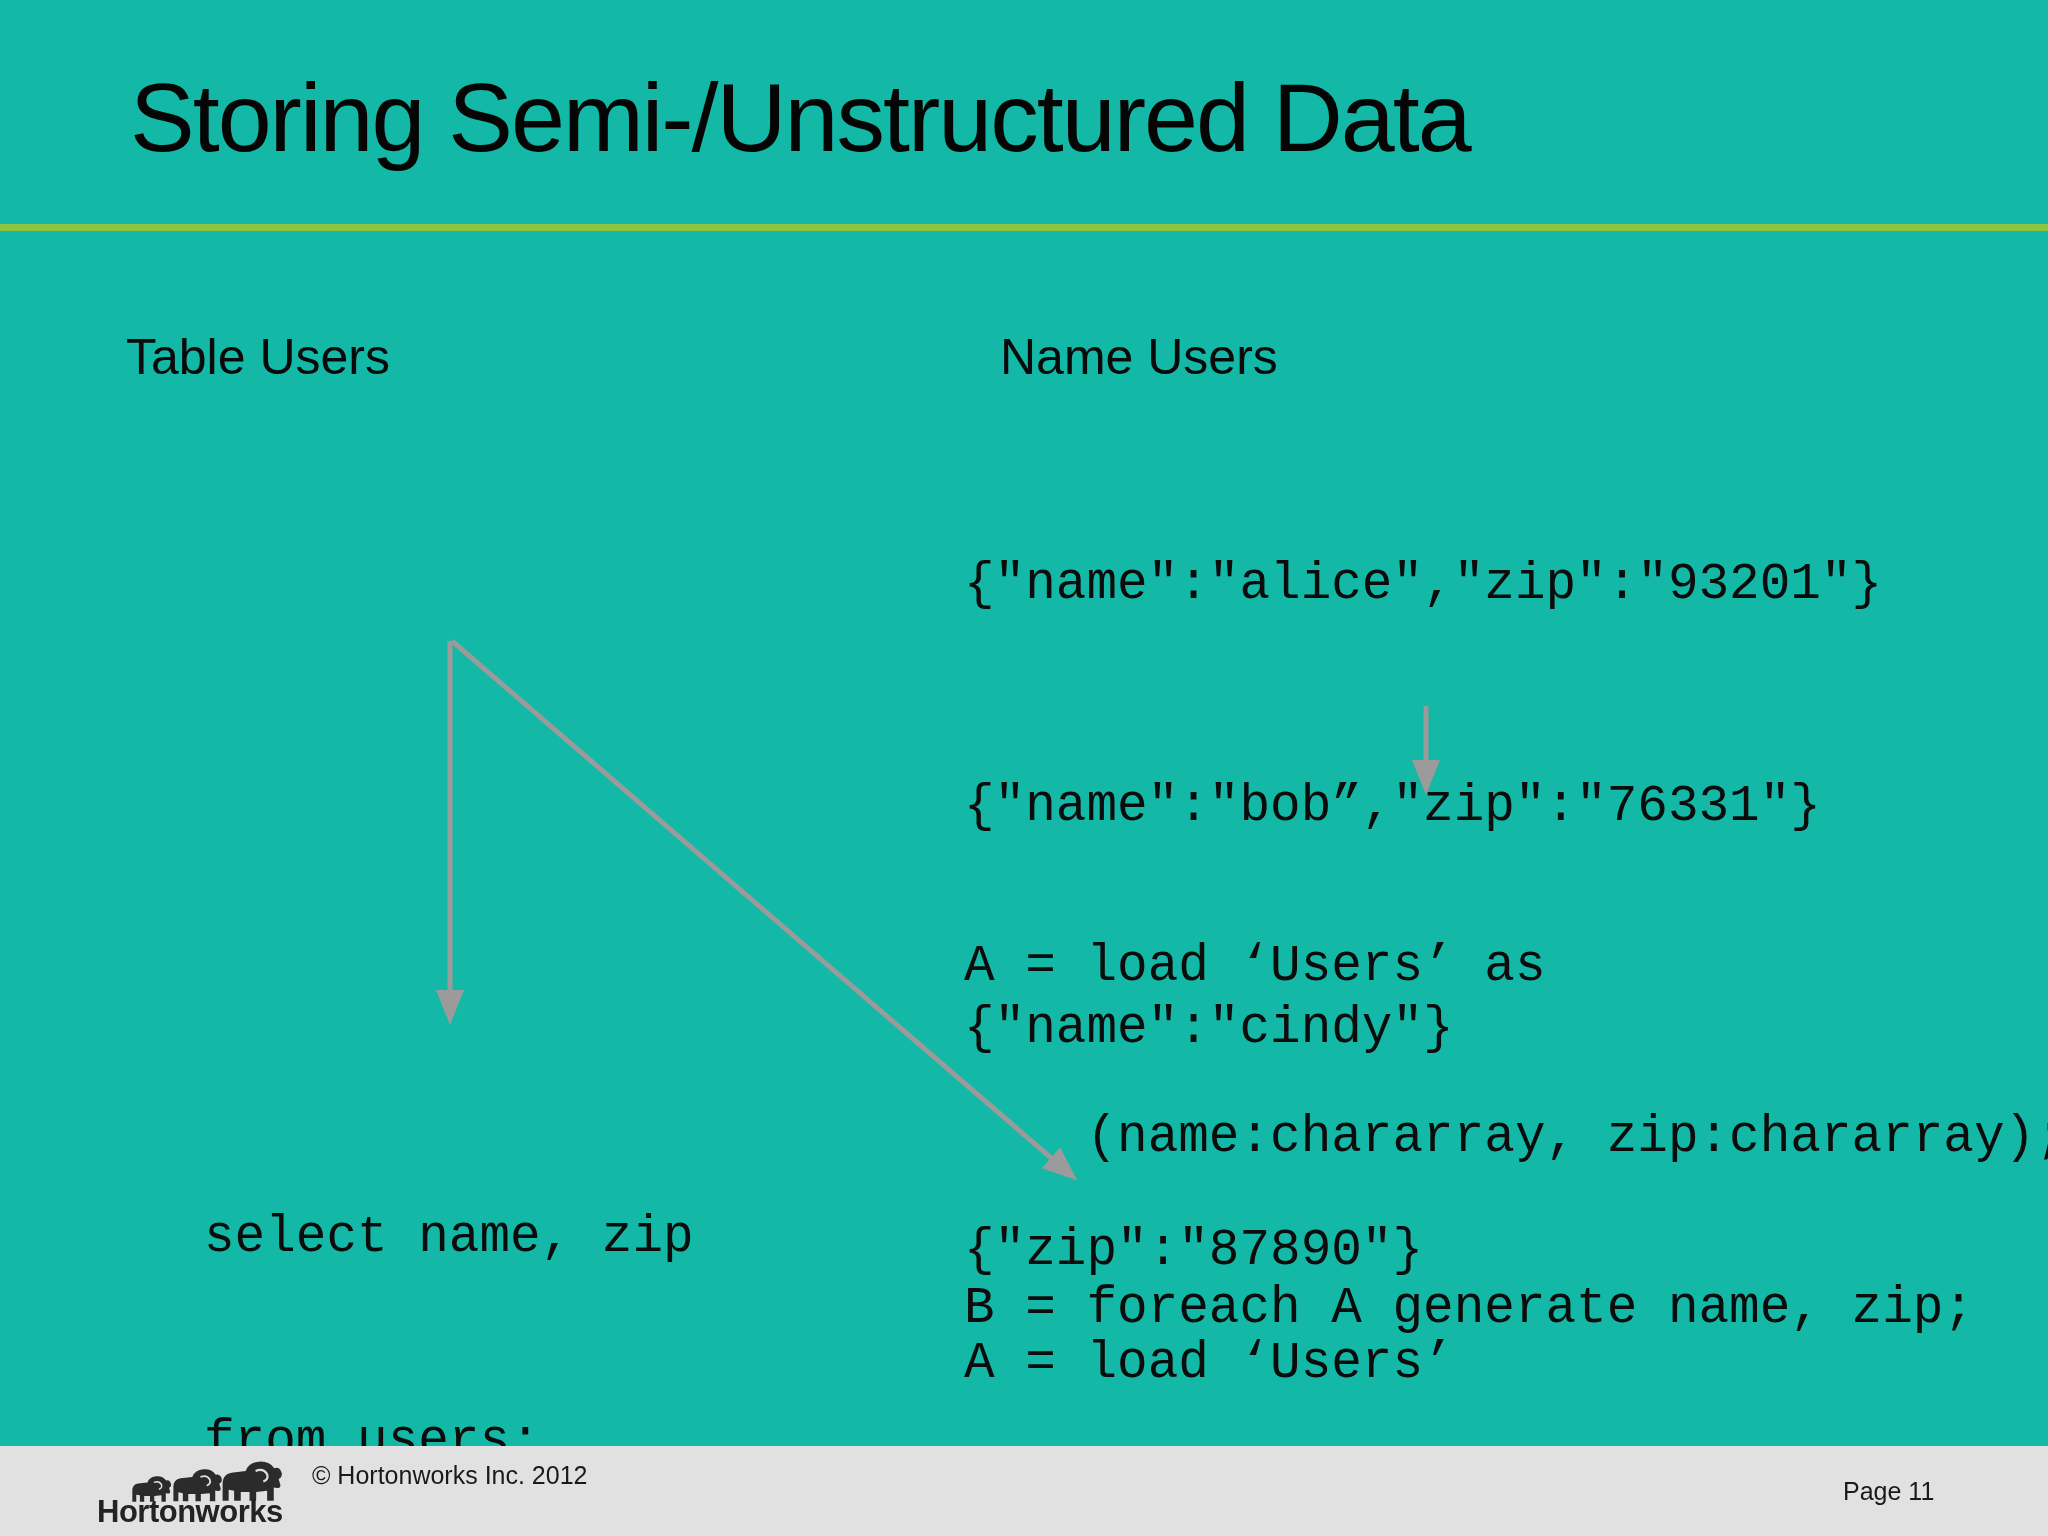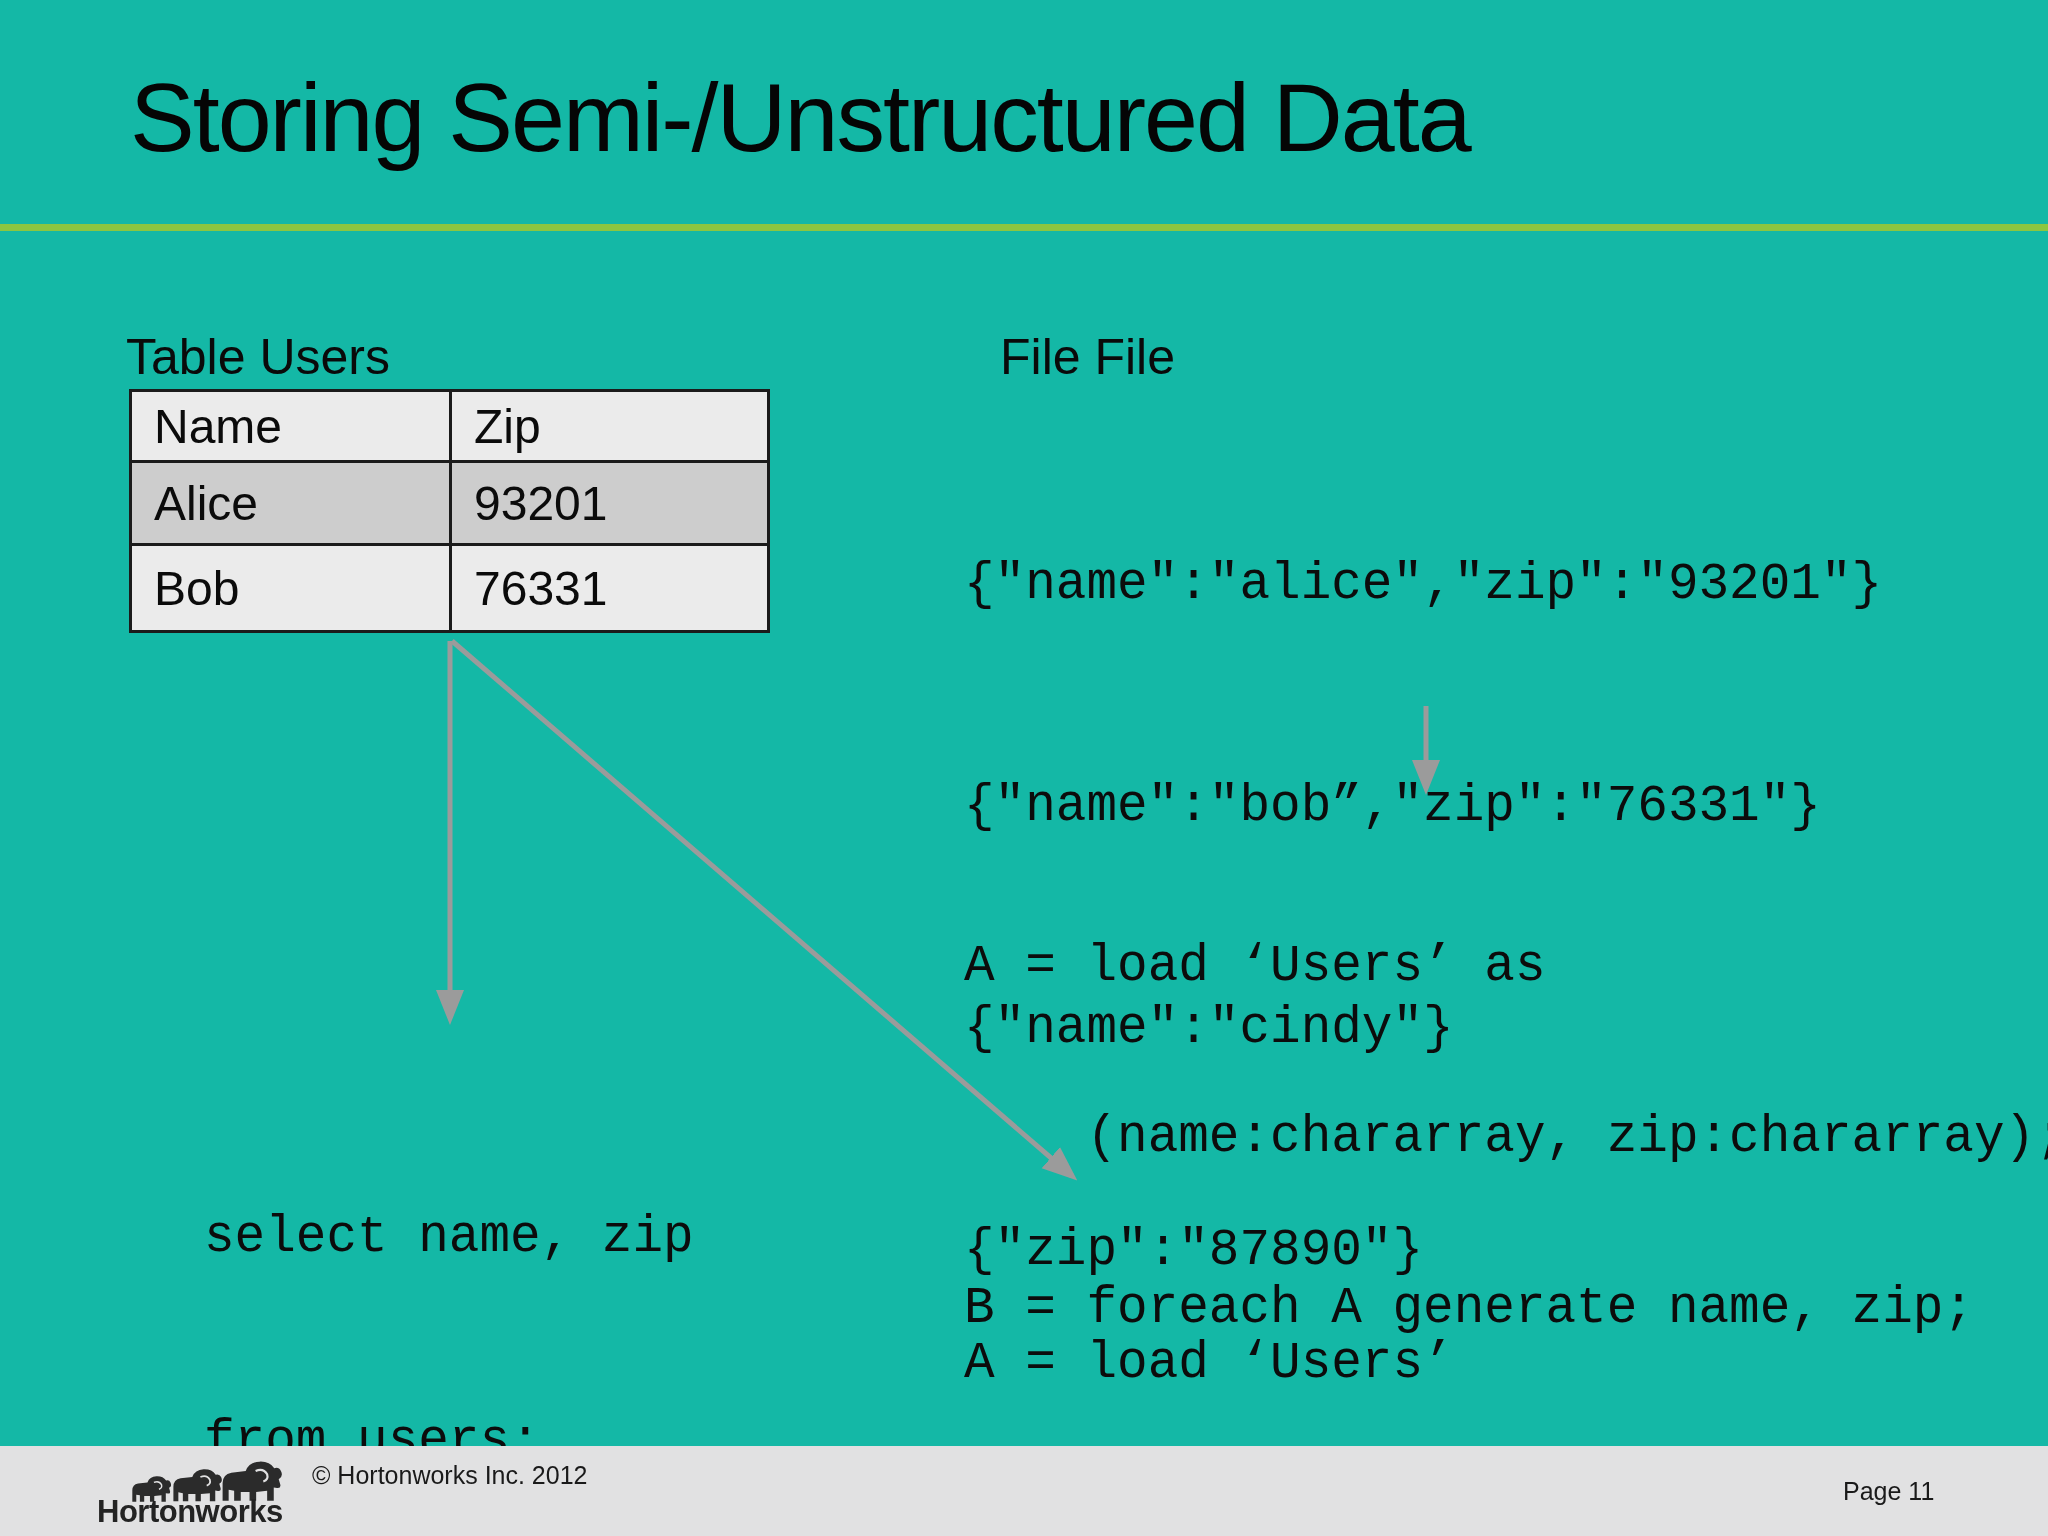--- a/index.html
+++ b/index.html
@@ -51,38 +51,22 @@
 <body>
 
 <div class="slide">
 
   <div class="abs title">Storing Semi-/Unstructured Data</div>
 
   <div class="abs accent-rule" style="background:#8cc640;"></div>
 
   <div class="abs section-label label-table">Table Users</div>
 
-  <table class="abs users-table">
-    <tbody>
-      <tr class="row-head">
-        <td class="c1">Name</td>
-        <td class="c2">Zip</td>
-      </tr>
-      <tr class="row-alice">
-        <td class="c1">Alice</td>
-        <td class="c2">93201</td>
-      </tr>
-      <tr class="row-bob">
-        <td class="c1">Bob</td>
-        <td class="c2">76331</td>
-      </tr>
-    </tbody>
-  </table>
 
-  <div class="abs section-label label-file">File File</div>
+  <div class="abs section-label label-file">Name Users</div>
 
   <div class="abs mono json-block">
     <div>{"name":"alice","zip":"93201"}</div>
     <div>{"name":"bob”,"zip":"76331"}</div>
     <div>{"name":"cindy"}</div>
     <div>{"zip":"87890"}</div>
   </div>
 
   <div class="abs mono pig-typed">
     <div>A = load ‘Users’ as</div>

